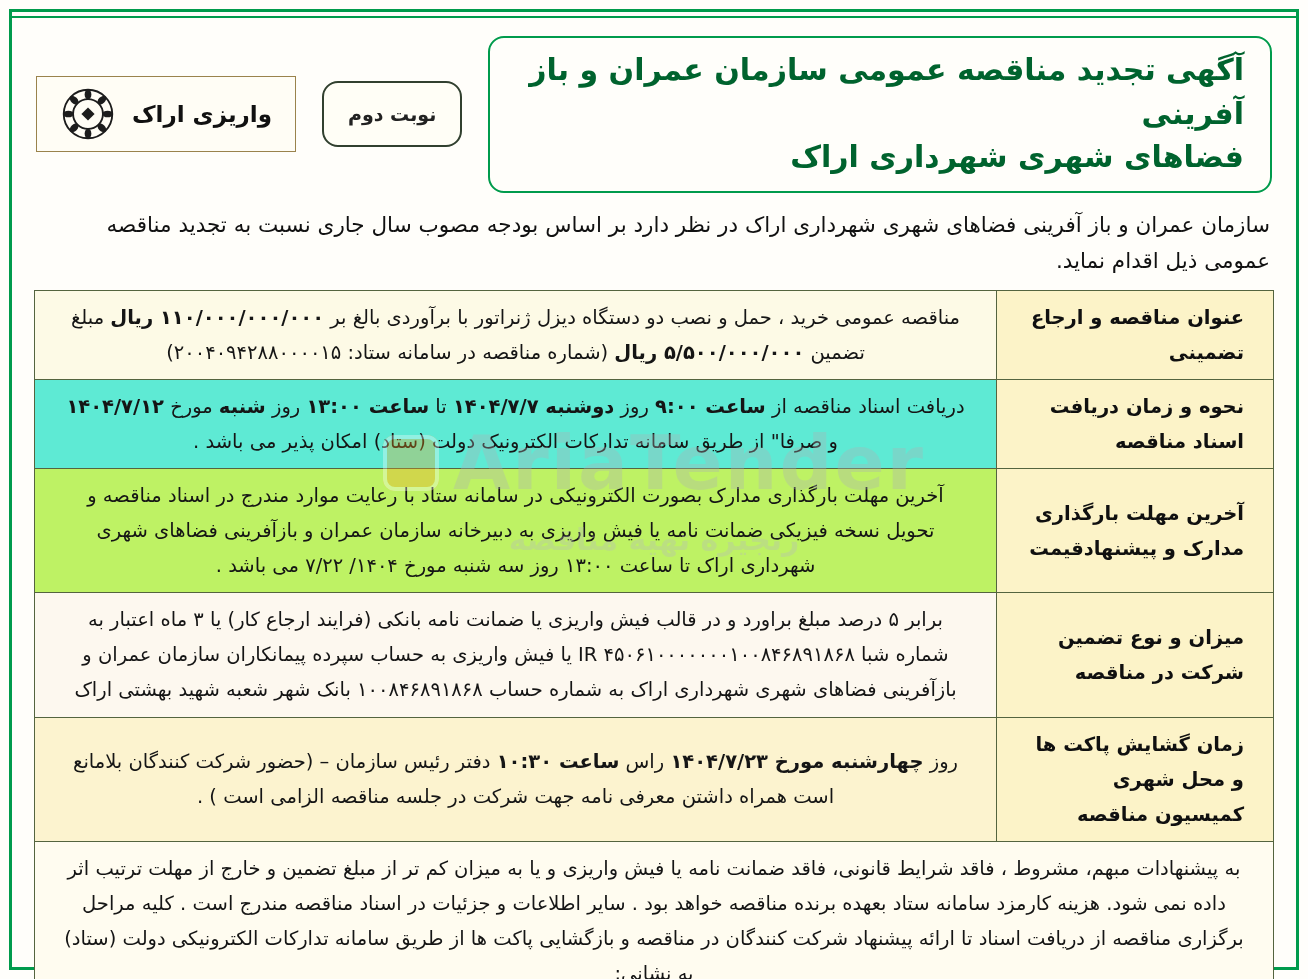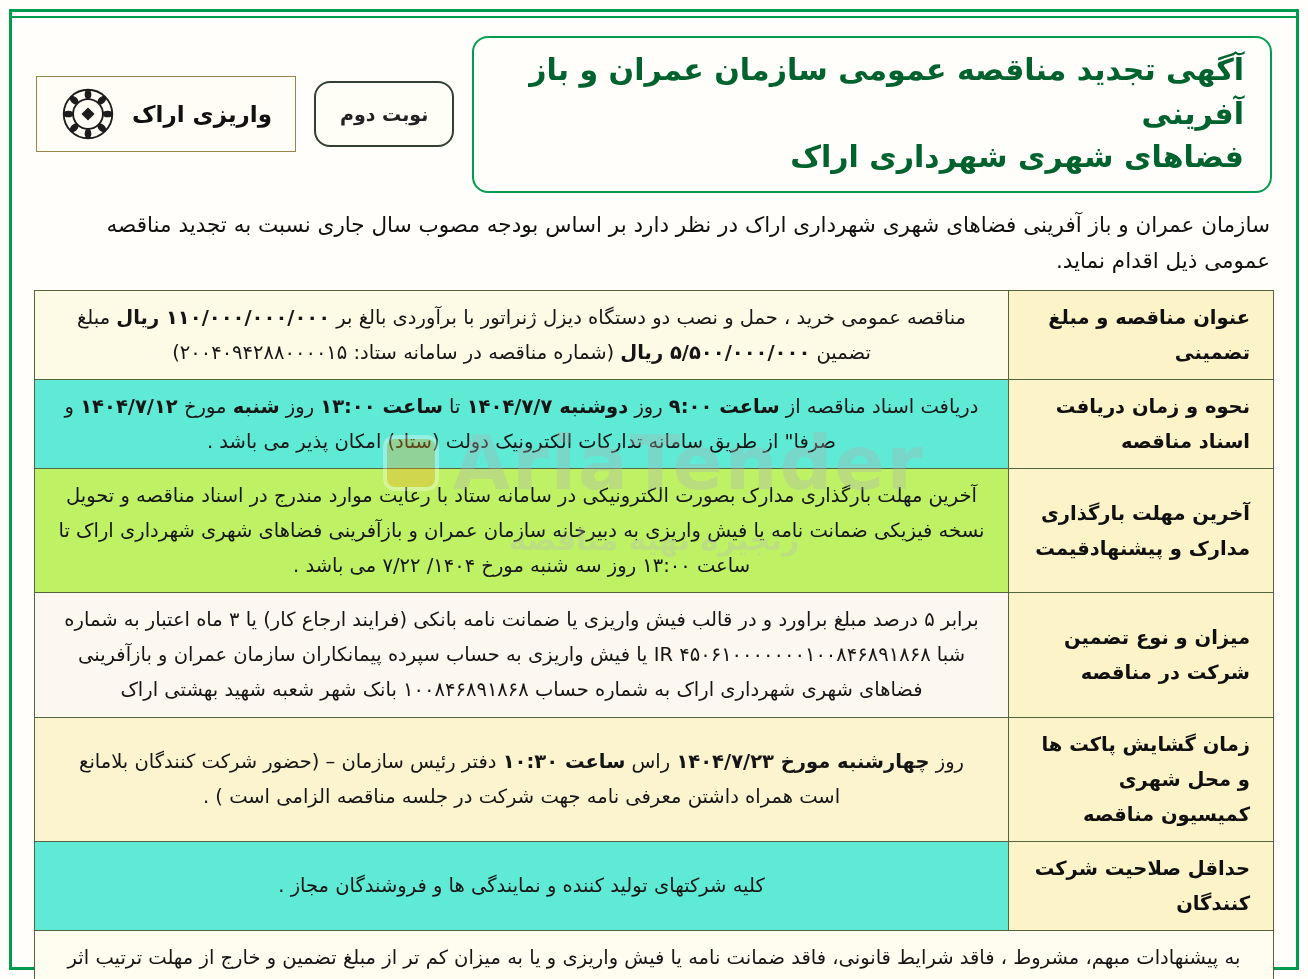--- a/index.html
+++ b/index.html
@@ -12,21 +12,21 @@
   .frame{
     position:absolute;inset:9px;
     border:3.5px solid #009b4c;
     display:flex;flex-direction:column;
     background:#fffefa;
   }
   .top-rule{border-top:2px solid #009b4c;margin:4px 0 0 0;}
   .content{flex:1;padding:10px 22px 0 22px;display:flex;flex-direction:column;}
 
   
-  .header{display:flex;align-items:center;gap:18px;margin:8px 2px 6px 2px;}
+  .header{display:flex;align-items:center;gap:26px;margin:8px 2px 6px 2px;}
   .title-box{
     flex:1;border:2.5px solid #009b4c;border-radius:16px;
     padding:10px 26px 12px 18px;min-height:84px;
     display:flex;flex-direction:column;justify-content:center;
   }
   .title-line{
     color:#00632e;font-weight:bold;font-size:30px;line-height:1.45;text-align:right;
   }
   .badge{
     border:2px solid #31402f;border-radius:16px;
@@ -46,21 +46,21 @@
     margin:8px 4px 10px 4px;font-size:21.5px;line-height:1.7;text-align:right;color:#111;
   }
 
   
   table.tender{
     width:100%;border-collapse:collapse;table-layout:fixed;
     border:1.5px solid #54643f;
   }
   table.tender td{
     border:1.2px solid #54643f;
-    padding:9px 23px;font-size:19.5px;line-height:1.8;vertical-align:middle;
+    padding:9px 29px;font-size:19.5px;line-height:1.8;vertical-align:middle;
   }
   td.lbl{
     width:218px;background:#fcf3c8;font-weight:bold;font-size:18.5px;
     text-align:right;line-height:1.6;color:#101010;
   }
   td.val{text-align:center;color:#151515;}
   .bg-cream{background:#fdfae6;}
   .bg-pink{background:#5eead4;}
   .bg-green{background:#bef264;}
   .bg-paper{background:#fdf8ef;}
@@ -138,42 +138,38 @@
             </g>
           </svg>
         </div>
       </div>
 
       <p class="intro">سازمان عمران و باز آفرینی فضاهای شهری  شهرداری اراک در نظر دارد بر اساس بودجه مصوب سال جاری نسبت به تجدید مناقصه عمومی ذیل اقدام نماید.</p>
 
       <table class="tender">
         <tbody>
           <tr>
-            <td class="lbl">عنوان مناقصه و مبلغ تضمینی</td>
+            <td class="lbl">عنوان مناقصه و ارجاع تضمینی</td>
             <td class="val bg-cream"><span>مناقصه عمومی خرید ، حمل و نصب دو دستگاه دیزل ژنراتور با برآوردی بالغ بر </span><span style="font-weight: bold;">۱۱۰/۰۰۰/۰۰۰/۰۰۰ ریال</span><span> مبلغ تضمین </span><span style="font-weight: bold;">۵/۵۰۰/۰۰۰/۰۰۰ ریال</span><span> (شماره مناقصه در سامانه ستاد:  ۲۰۰۴۰۹۴۲۸۸۰۰۰۰۱۵)</span></td>
           </tr>
           <tr>
             <td class="lbl">نحوه و زمان دریافت اسناد مناقصه</td>
             <td class="val bg-pink"><span>دریافت اسناد مناقصه از </span><span style="font-weight: bold;">ساعت ۹:۰۰</span><span> روز </span><span style="font-weight: bold;">دوشنبه ۱۴۰۴/۷/۷</span><span> تا </span><span style="font-weight: bold;">ساعت ۱۳:۰۰</span><span> روز </span><span style="font-weight: bold;">شنبه</span><span> مورخ </span><span style="font-weight: bold;">۱۴۰۴/۷/۱۲</span><span> و صرفا"  از طریق سامانه تدارکات الکترونیک دولت (ستاد) امکان پذیر می باشد .</span></td>
           </tr>
           <tr>
             <td class="lbl">آخرین مهلت بارگذاری مدارک و پیشنهادقیمت</td>
             <td class="val bg-green"><span>آخرین مهلت بارگذاری مدارک بصورت الکترونیکی در سامانه ستاد با رعایت موارد مندرج در اسناد مناقصه و تحویل نسخه فیزیکی ضمانت نامه یا فیش واریزی به دبیرخانه سازمان عمران و بازآفرینی فضاهای شهری شهرداری اراک تا ساعت ۱۳:۰۰ روز سه شنبه مورخ ۱۴۰۴/ ۷/۲۲ می باشد .</span></td>
           </tr>
           <tr>
             <td class="lbl">میزان و نوع تضمین شرکت در مناقصه</td>
             <td class="val bg-paper"><span>برابر ۵ درصد مبلغ براورد و در قالب فیش واریزی یا ضمانت نامه بانکی (فرایند ارجاع کار) یا ۳ ماه اعتبار به شماره شبا IR ۴۵۰۶۱۰۰۰۰۰۰۰۱۰۰۸۴۶۸۹۱۸۶۸ یا فیش واریزی به حساب سپرده پیمانکاران سازمان عمران و بازآفرینی فضاهای شهری شهرداری اراک به شماره حساب ۱۰۰۸۴۶۸۹۱۸۶۸ بانک شهر شعبه شهید بهشتی اراک</span></td>
           </tr>
           <tr>
             <td class="lbl">زمان گشایش پاکت ها و محل شهری کمیسیون مناقصه</td>
             <td class="val bg-yellow"><span>روز </span><span style="font-weight: bold;">چهارشنبه مورخ ۱۴۰۴/۷/۲۳</span><span> راس </span><span style="font-weight: bold; text-align: right;">ساعت ۱۰:۳۰</span><span> دفتر رئیس سازمان – (حضور شرکت کنندگان بلامانع است همراه داشتن معرفی نامه جهت شرکت در جلسه مناقصه الزامی است ) .</span></td>
-          </tr>
-          <tr>
-            <td class="lbl">حداقل صلاحیت شرکت کنندگان</td>
-            <td class="val bg-pink"><span>کلیه شرکتهای تولید کننده و نمایندگی ها و فروشندگان مجاز .</span></td>
           </tr>
           <tr>
             <td class="notes" colspan="2"><span>به پیشنهادات مبهم، مشروط ، فاقد شرایط قانونی، فاقد ضمانت نامه یا فیش واریزی و یا به میزان کم تر از مبلغ تضمین و خارج از مهلت ترتیب اثر داده نمی شود. هزینه کارمزد سامانه ستاد بعهده برنده مناقصه خواهد بود . سایر اطلاعات و جزئیات در اسناد مناقصه مندرج است . کلیه مراحل برگزاری مناقصه از دریافت اسناد تا ارائه پیشنهاد شرکت کنندگان در مناقصه و بازگشایی پاکت ها از طریق سامانه تدارکات الکترونیکی دولت (ستاد) به نشانی: </span></td>
           </tr>
         </tbody>
       </table>
 
     </div>
 
   </div>

